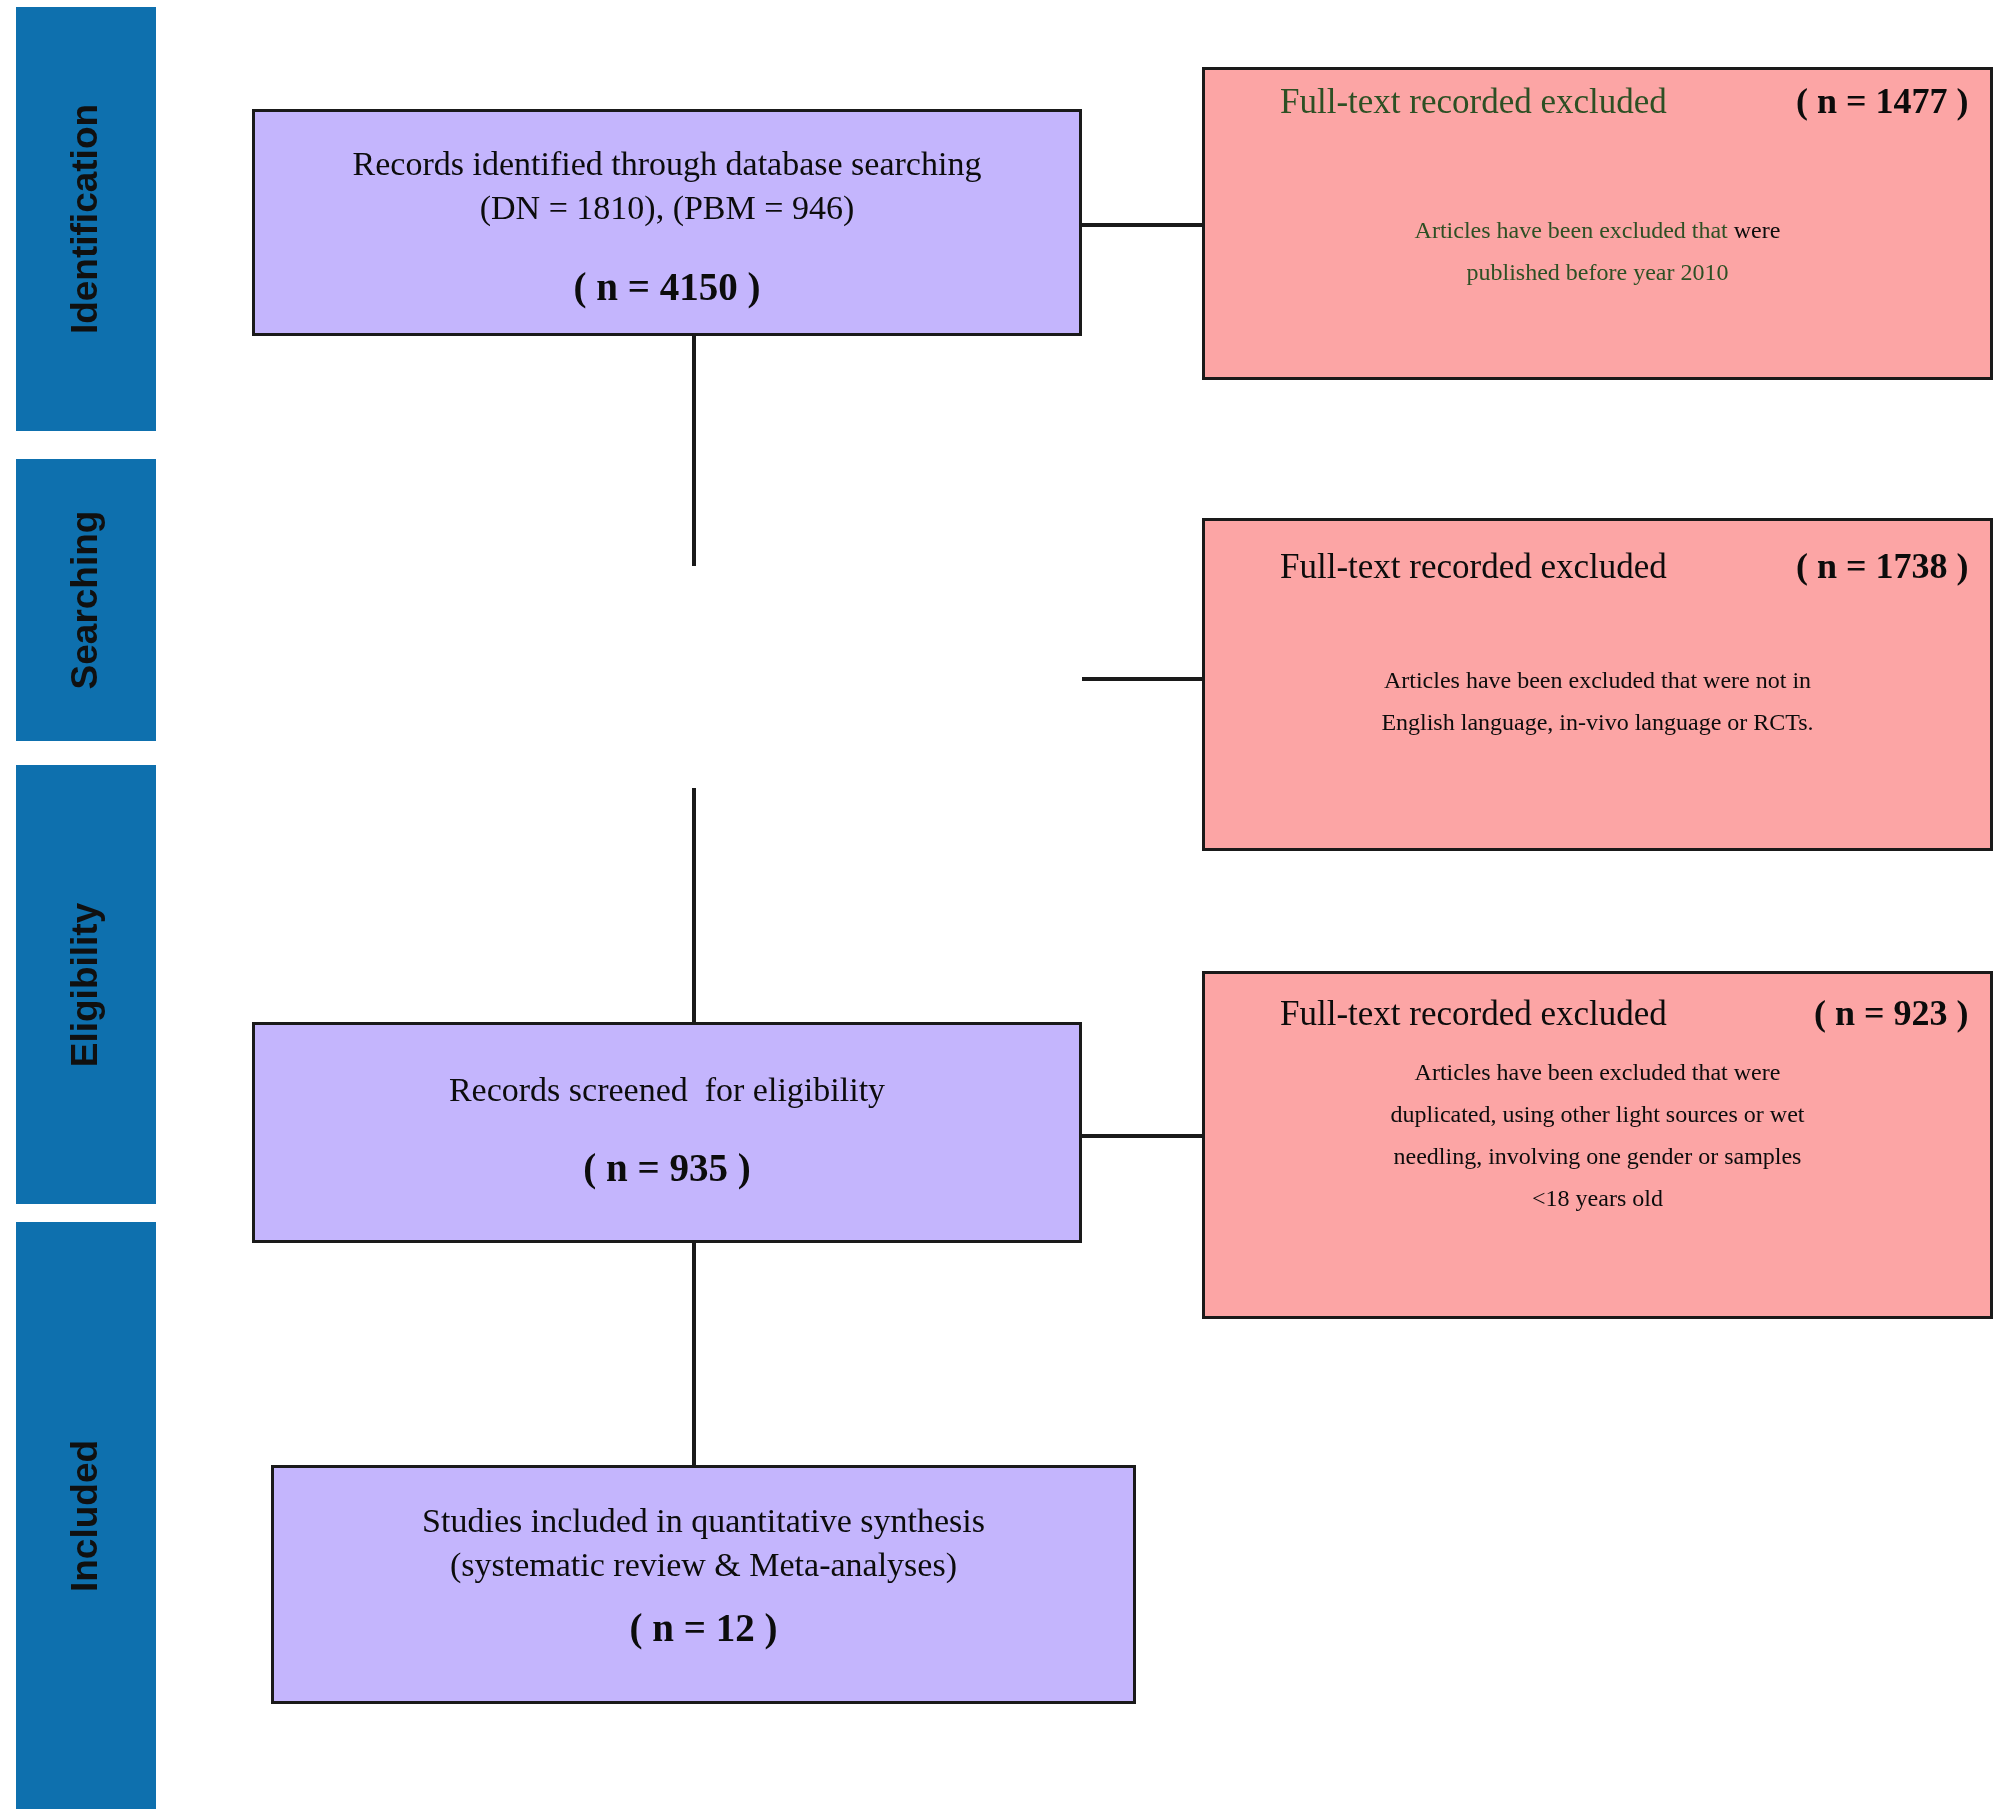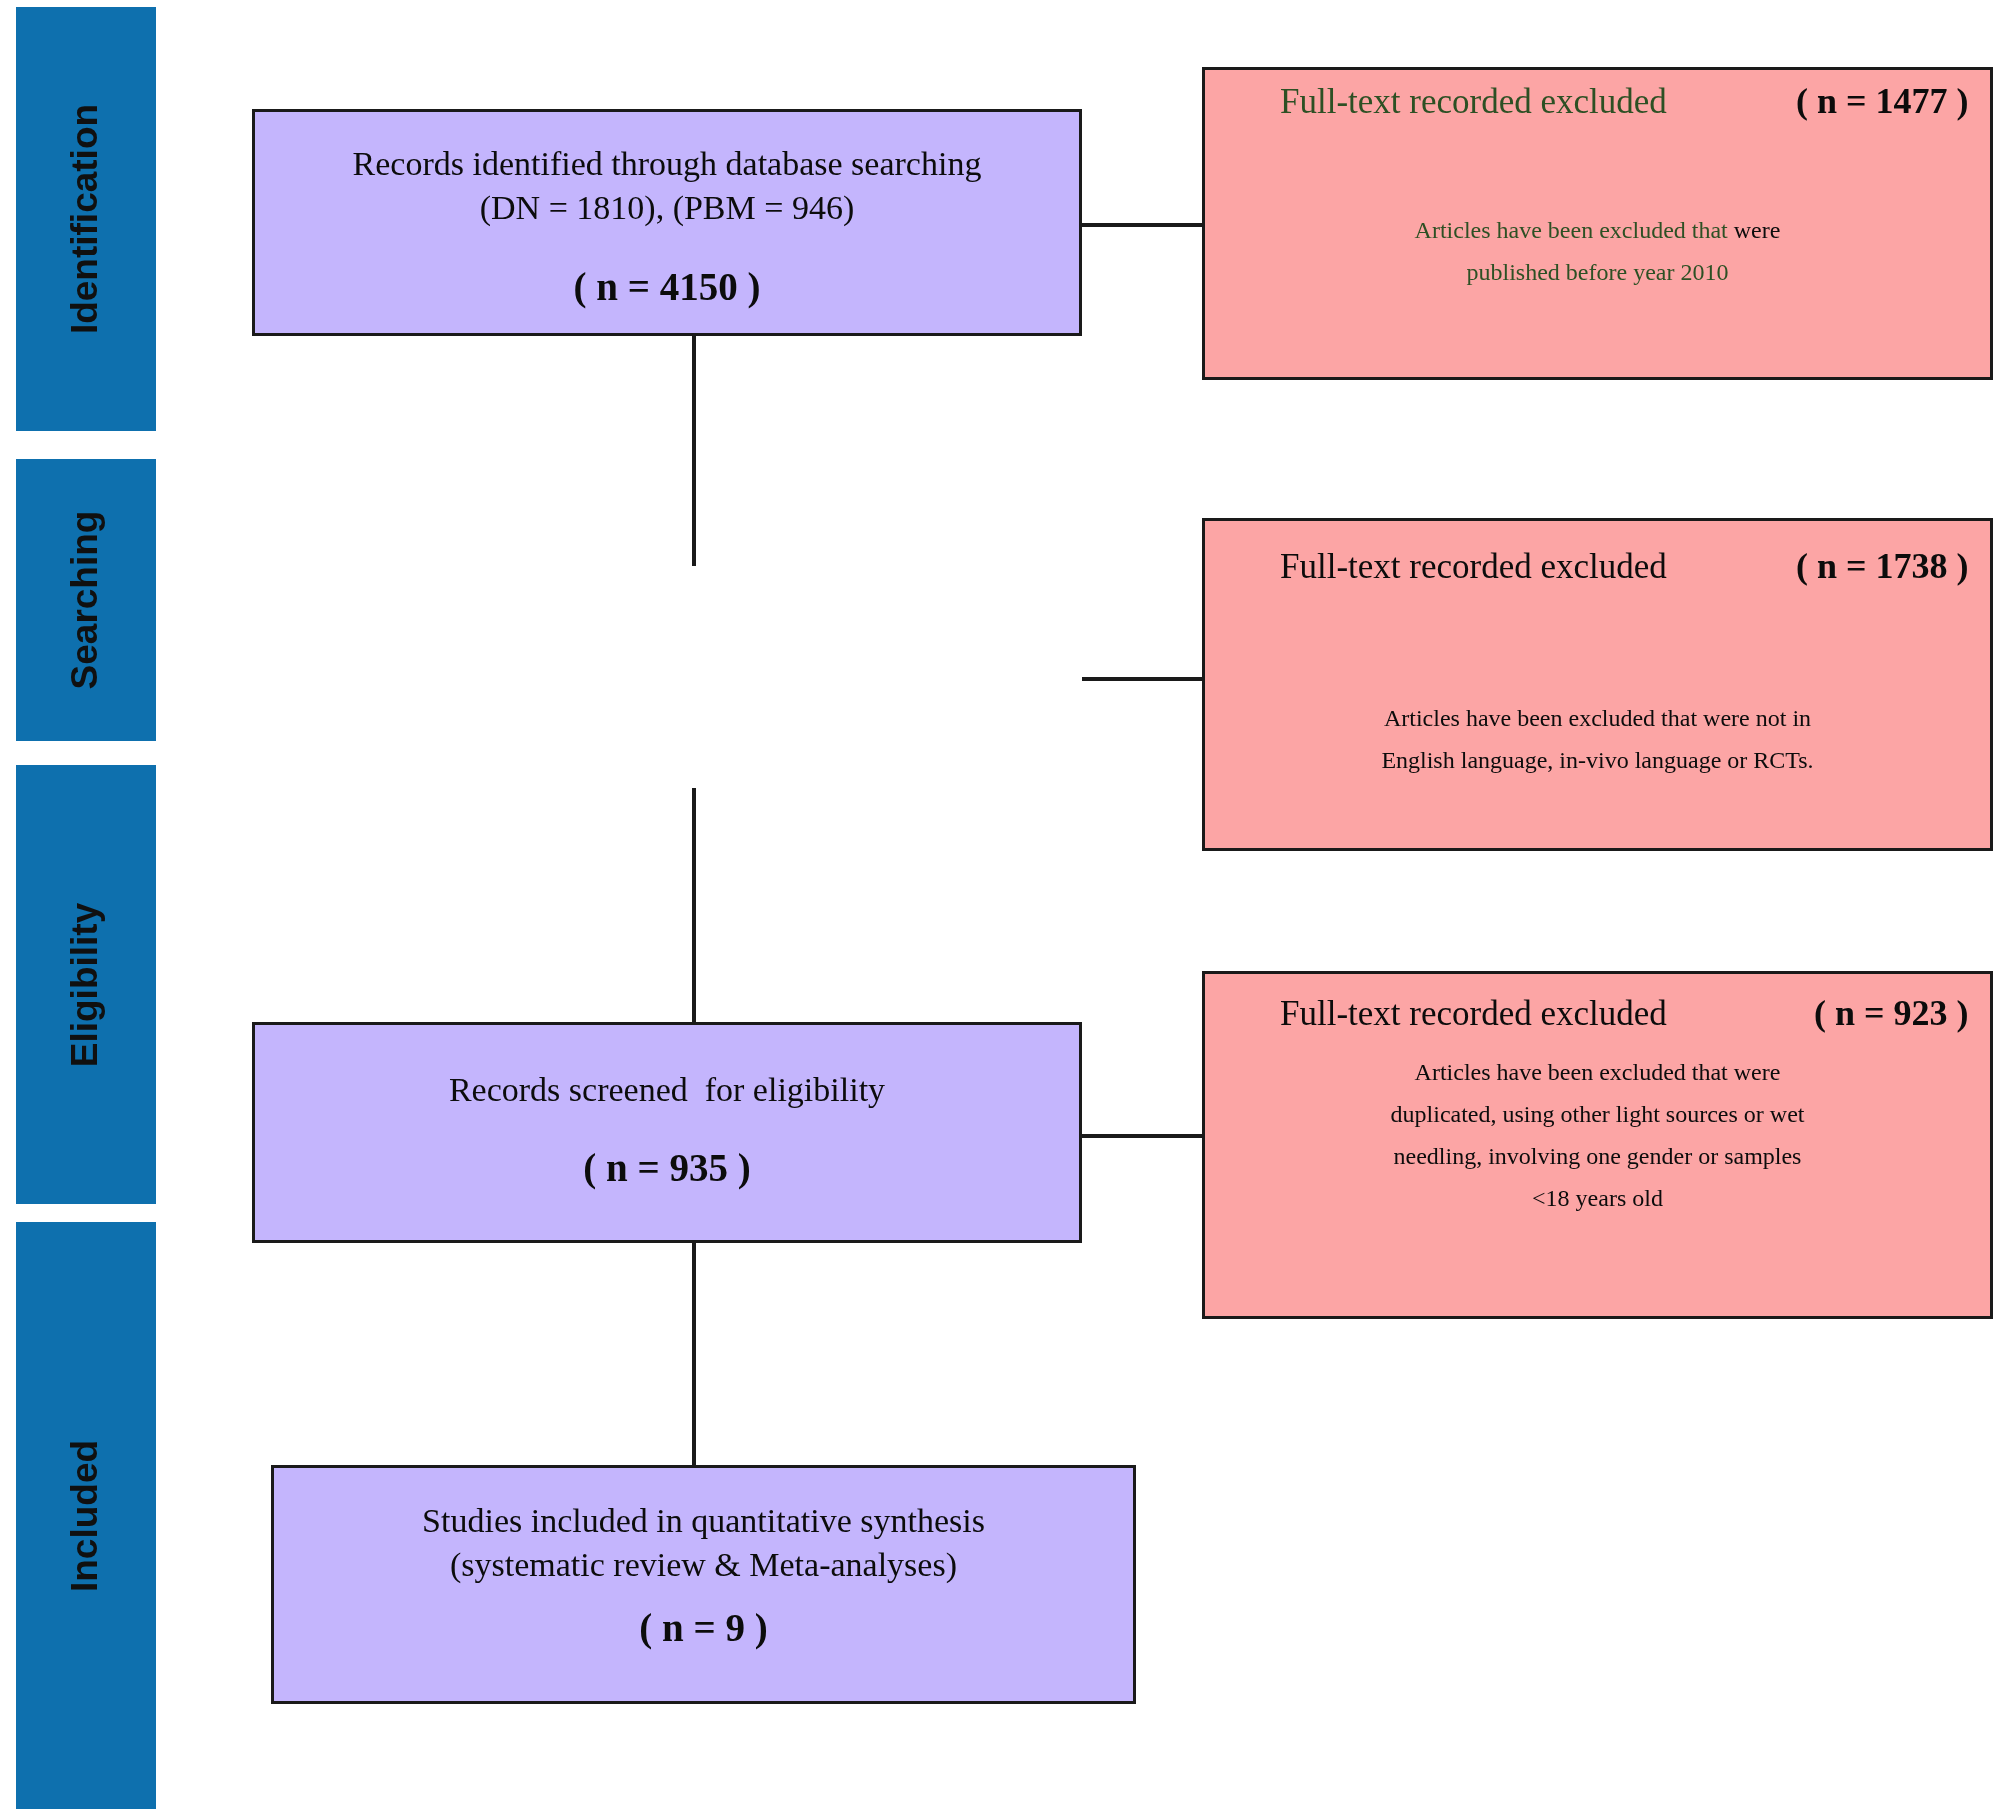--- a/index.html
+++ b/index.html
@@ -48,21 +48,21 @@
   
   .ebox{position:absolute;background:#fca5a5;border:3px solid var(--line)}
   .ebox1{left:1202px;top:67px;width:791px;height:313px}
   .ebox2{left:1202px;top:518px;width:791px;height:333px}
   .ebox3{left:1202px;top:971px;width:791px;height:348px}
   .erow{display:flex;justify-content:space-between;align-items:baseline;padding:0 21.5px 0 75px}
   .etitle{font-size:35px;line-height:44px}
   .ecount{font-size:36px;line-height:44px;font-weight:700}
   .ebody{text-align:center;font-size:24px;line-height:42px}
   .ebox1 .erow{margin-top:9px}  .ebox1 .ebody{margin-top:85px}
-  .ebox2 .erow{margin-top:23px}  .ebox2 .ebody{margin-top:108px}
+  .ebox2 .erow{margin-top:23px}  .ebox2 .ebody{margin-top:70px}
   .ebox3 .erow{margin-top:17.3px}  .ebox3 .ebody{margin-top:14.3px}
   .green{color:var(--green)}
   .blk{color:var(--ink)}
 </style>
 </head>
 <body>
 
 <div class="canvas">
 
   <div class="band band1">
@@ -99,21 +99,21 @@
       <div class="ln">Records screened  for eligibility</div>
     </div>
     <div class="count">( n = 935 )</div>
   </div>
 
   <div class="fbox fbox4">
     <div class="lines">
       <div class="ln">Studies included in quantitative synthesis</div>
       <div class="ln">(systematic review &amp; Meta-analyses)</div>
     </div>
-    <div class="count">( n = 9 )</div>
+    <div class="count">( n = 12 )</div>
   </div>
 
   <div class="ebox ebox1">
     <div class="erow">
       <span class="etitle green">Full-text recorded excluded</span>
       <span class="ecount">( n = 1477 )</span>
     </div>
     <div class="ebody">
       <div class="eline"><span class="green">Articles have been excluded that </span><span class="blk">were</span></div>
       <div class="eline green">published before year 2010</div>

